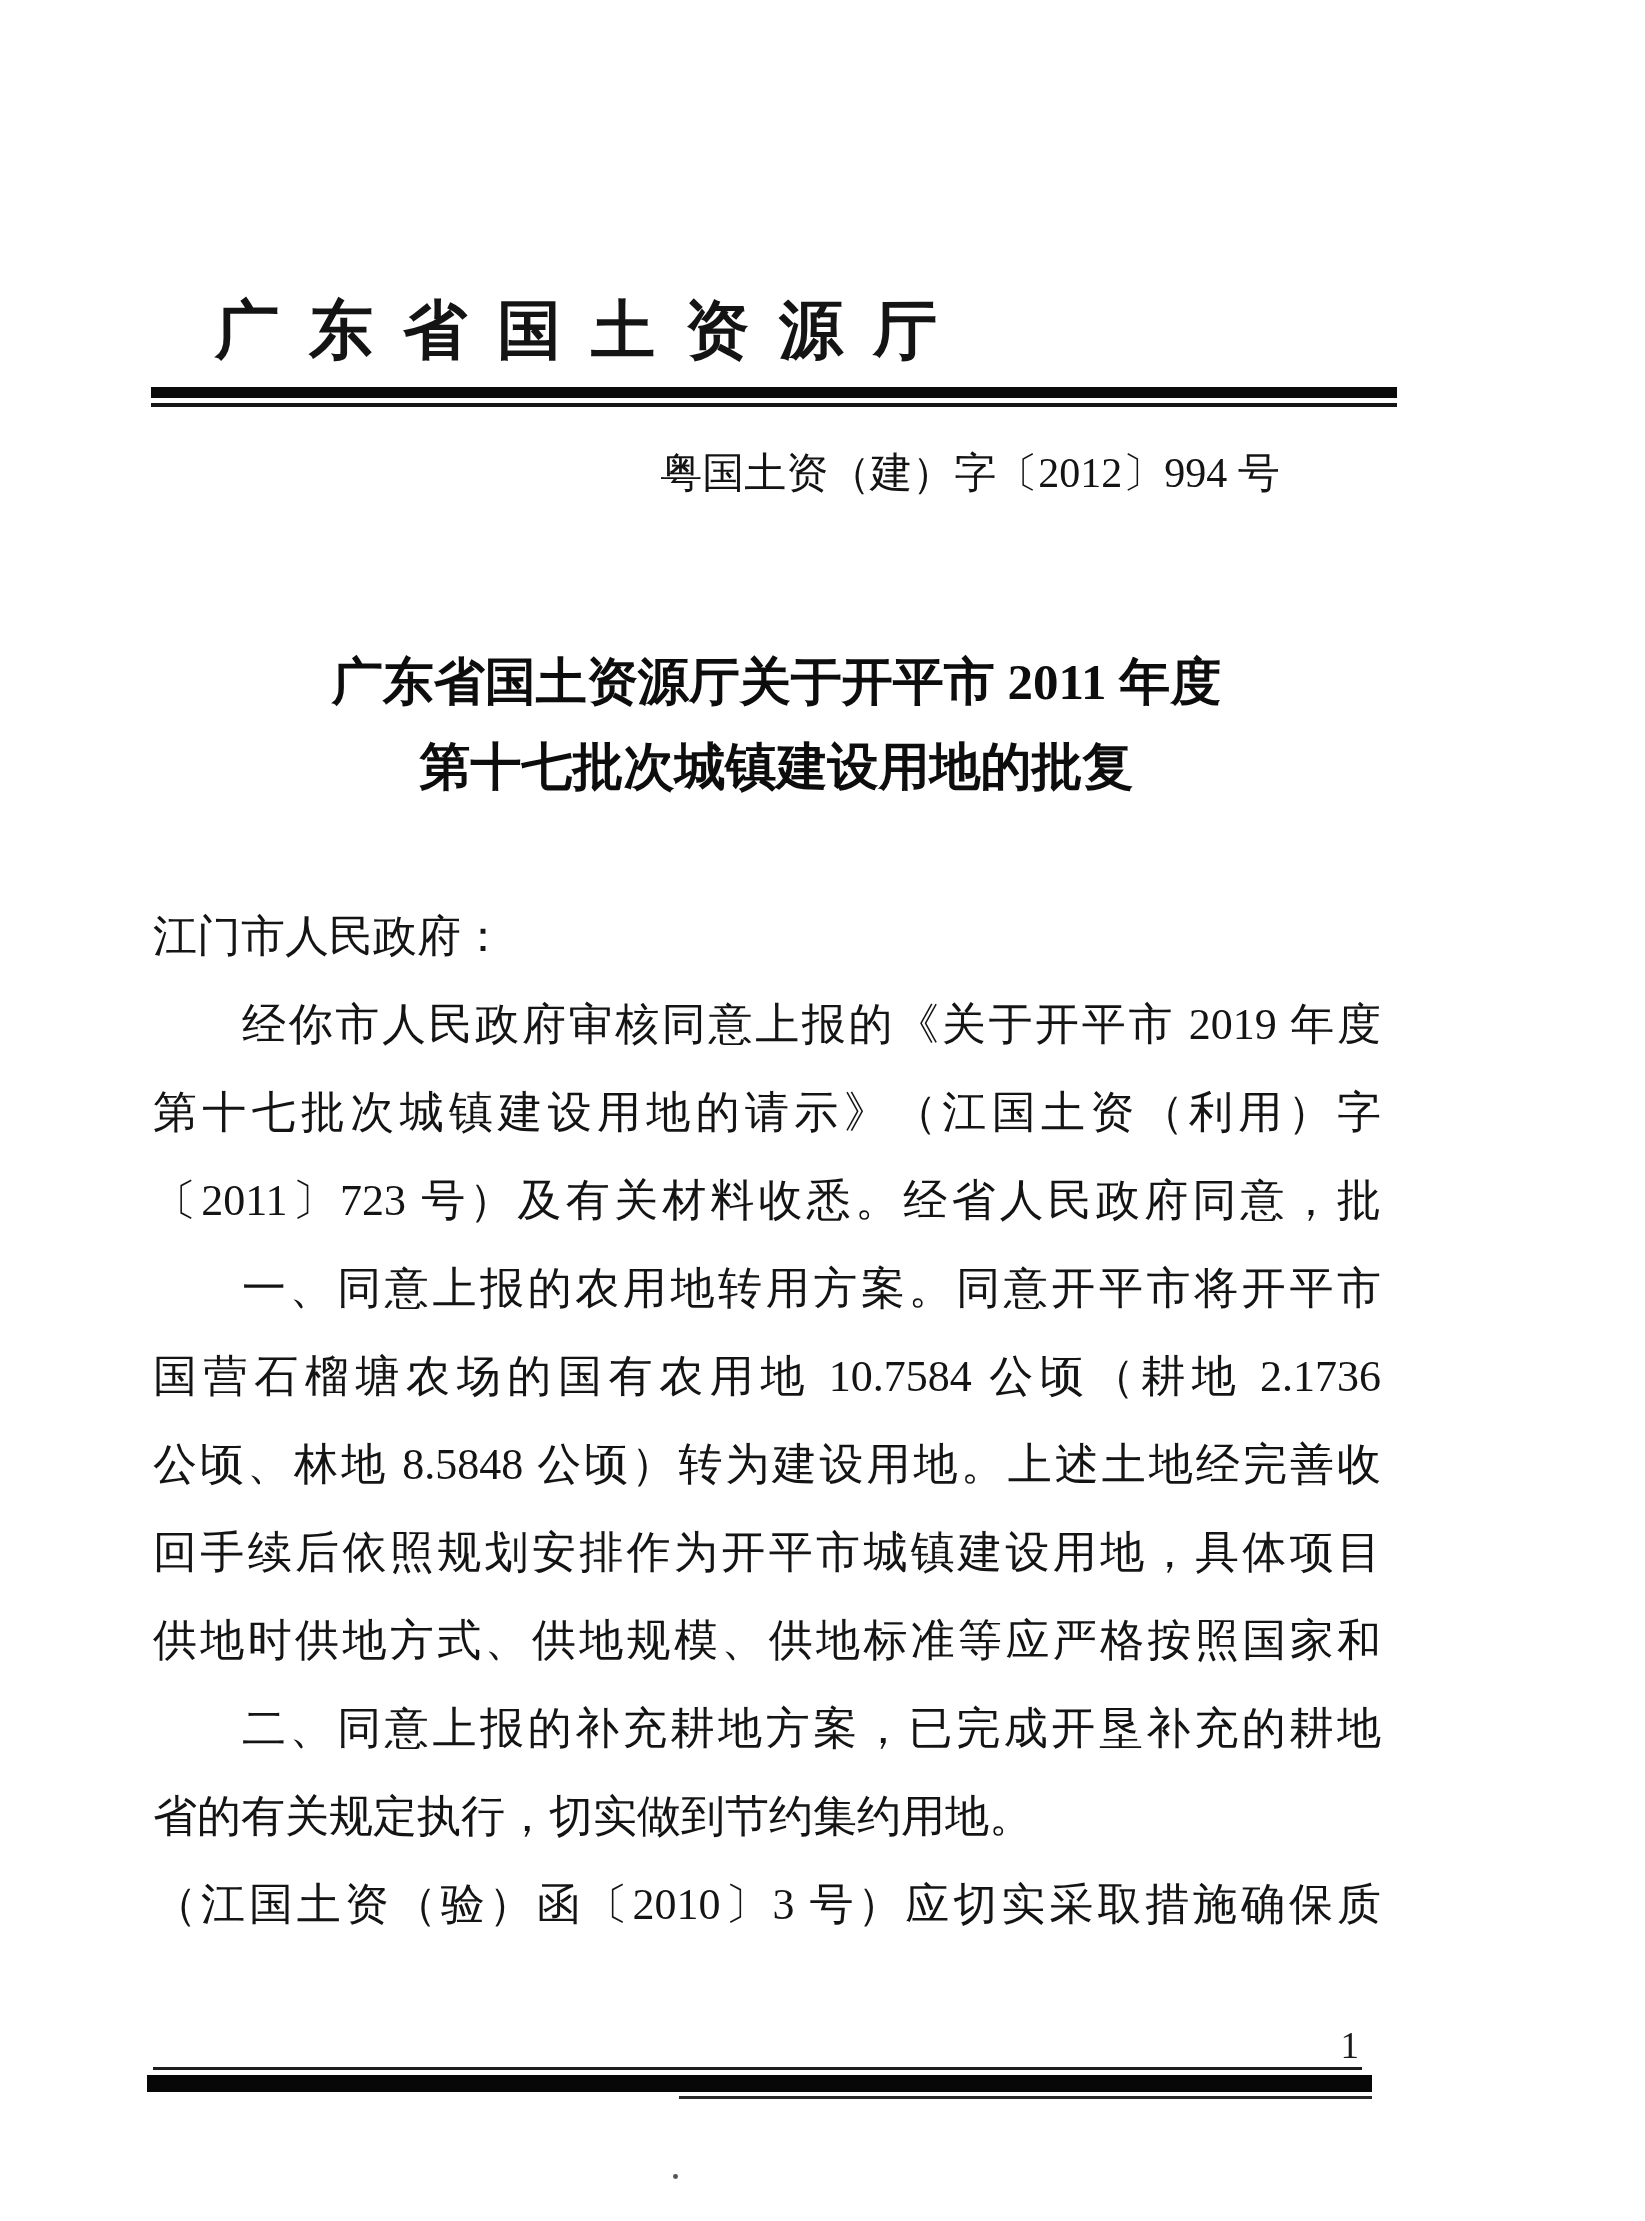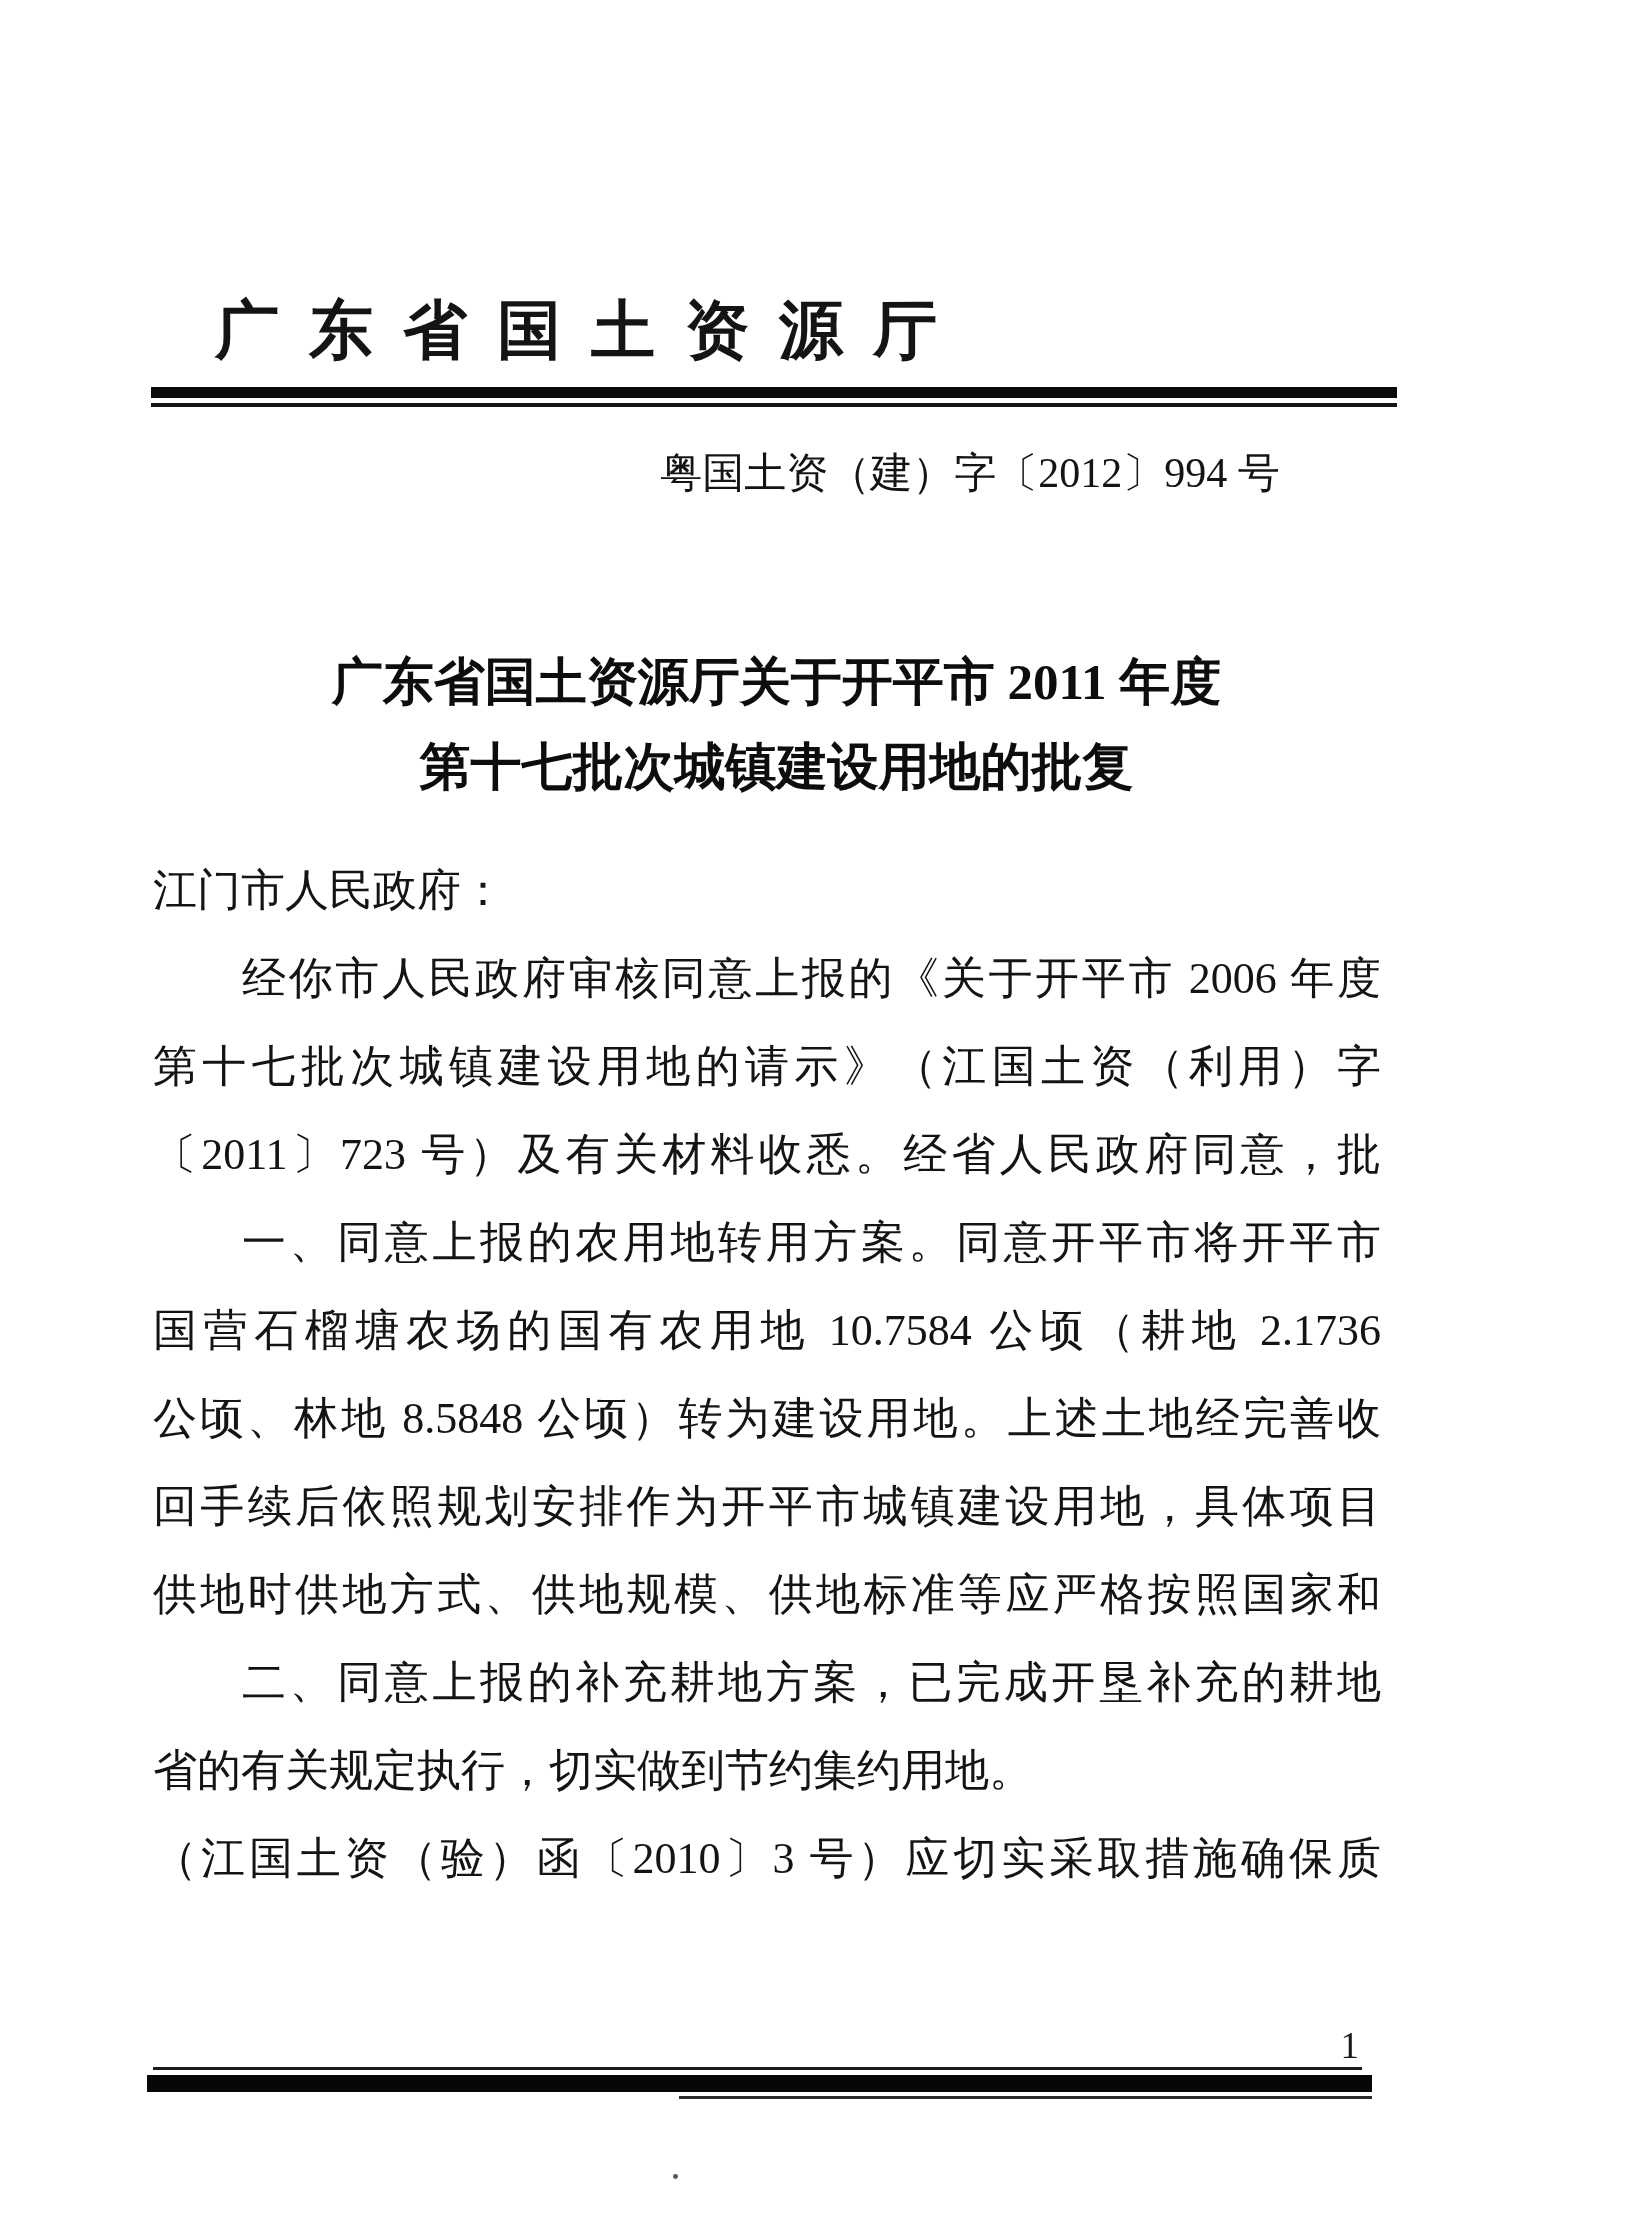--- a/index.html
+++ b/index.html
@@ -69,21 +69,21 @@
     font-weight: bold;
     font-size: 51px;
     line-height: 85px;
     color: #0d0d0d;
   }
 
   
   .body-block {
     position: absolute;
     left: 153px;
-    top: 847px;
+    top: 893px;
     width: 1228px;
     font-size: 44px;
     color: #141414;
   }
   .line {
     height: 88px;
     line-height: 88px;
     white-space: nowrap;
     text-align: left;
   }
@@ -152,21 +152,21 @@
 
   <div class="doc-number">粤国土资（建）字〔2012〕994 号</div>
 
   <div class="doc-title">
     <div>广东省国土资源厅关于开平市 2011 年度</div>
     <div>第十七批次城镇建设用地的批复</div>
   </div>
 
   <div class="body-block">
     <div class="line">江门市人民政府：</div>
-    <div class="line j indent">经你市人民政府审核同意上报的《关于开平市 2006 年度</div>
+    <div class="line j indent">经你市人民政府审核同意上报的《关于开平市 2019 年度</div>
     <div class="line j">第十七批次城镇建设用地的请示》（江国土资（利用）字</div>
     <div class="line j">〔2011〕723 号）及有关材料收悉。经省人民政府同意，批</div>
     <div class="line j indent">一、同意上报的农用地转用方案。同意开平市将开平市</div>
     <div class="line j">国营石榴塘农场的国有农用地 10.7584 公顷（耕地 2.1736</div>
     <div class="line j">公顷、林地 8.5848 公顷）转为建设用地。上述土地经完善收</div>
     <div class="line j">回手续后依照规划安排作为开平市城镇建设用地，具体项目</div>
     <div class="line j">供地时供地方式、供地规模、供地标准等应严格按照国家和</div>
     <div class="line j indent">二、同意上报的补充耕地方案，已完成开垦补充的耕地</div>
     <div class="line">省的有关规定执行，切实做到节约集约用地。</div>
     <div class="line j">（江国土资（验）函〔2010〕3 号）应切实采取措施确保质</div>

